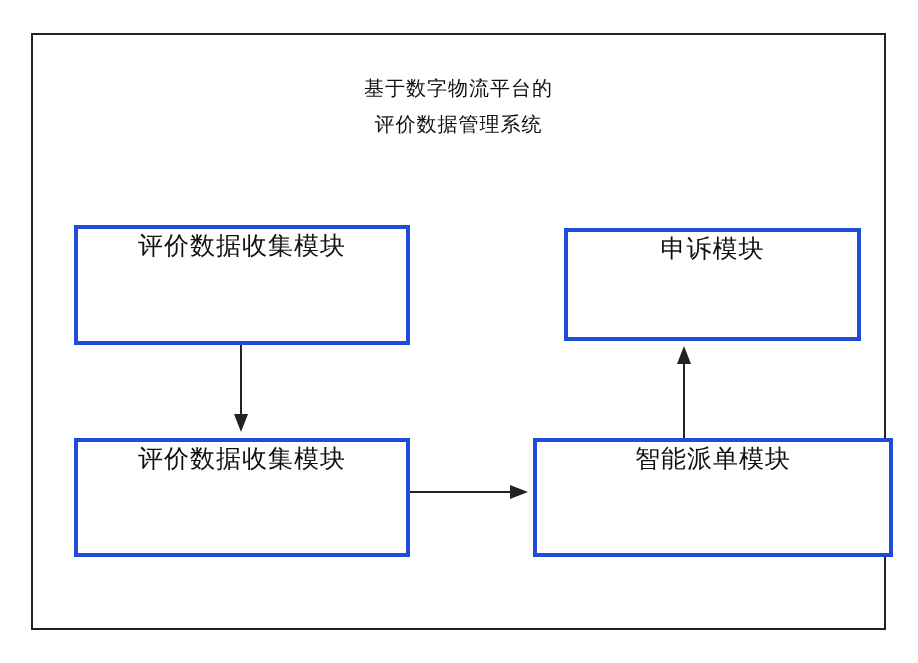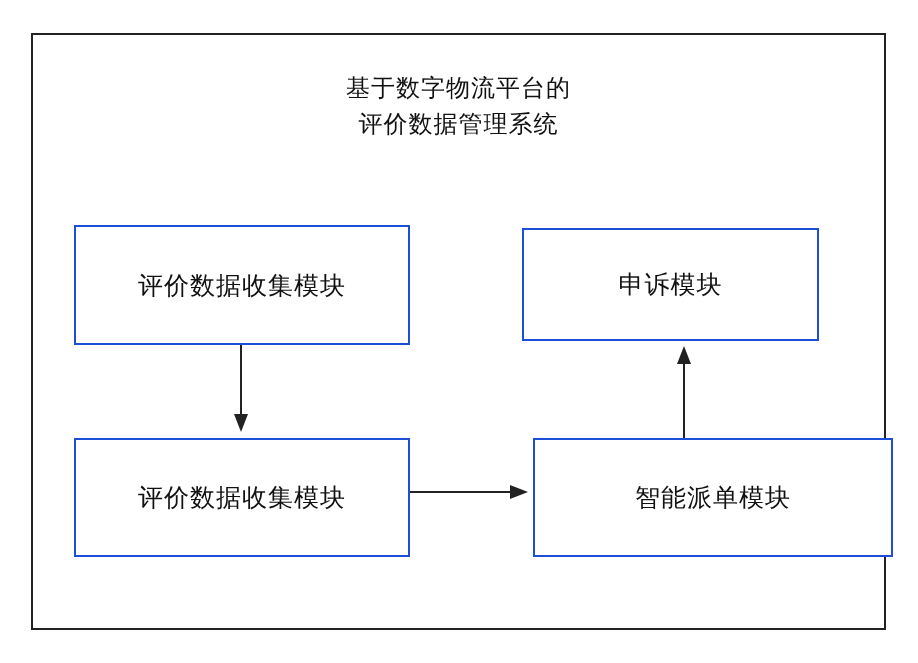--- a/index.html
+++ b/index.html
@@ -28,47 +28,47 @@
     border: 2px solid #222;
     box-sizing: border-box;
     background: #ffffff;
   }
   .sys-title {
     position: absolute;
     left: 231px;
     top: 70px;
     width: 455px;
     text-align: center;
-    font-size: 24px;
+    font-size: 20px;
     line-height: 36px;
     color: #111;
     letter-spacing: 1px;
     white-space: pre-line;
     font-family: "DejaVu Sans", "Liberation Sans", sans-serif;
   }
   .node {
     position: absolute;
-    border: 2px solid #1d4ed8;
+    border: 4px solid #1d4ed8;
     box-sizing: border-box;
     background: #ffffff;
     display: flex;
-    align-items: center;
+    align-items: flex-start;
     justify-content: center;
     font-size: 25px;
     color: #111;
     letter-spacing: 1px;
   }
   .node-collect {
     left: 74px;
     top: 225px;
     width: 336px;
     height: 120px;
   }
   .node-appeal {
-    left: 522px;
+    left: 564px;
     top: 228px;
     width: 297px;
     height: 113px;
   }
   .node-analyze {
     left: 74px;
     top: 438px;
     width: 336px;
     height: 119px;
   }

